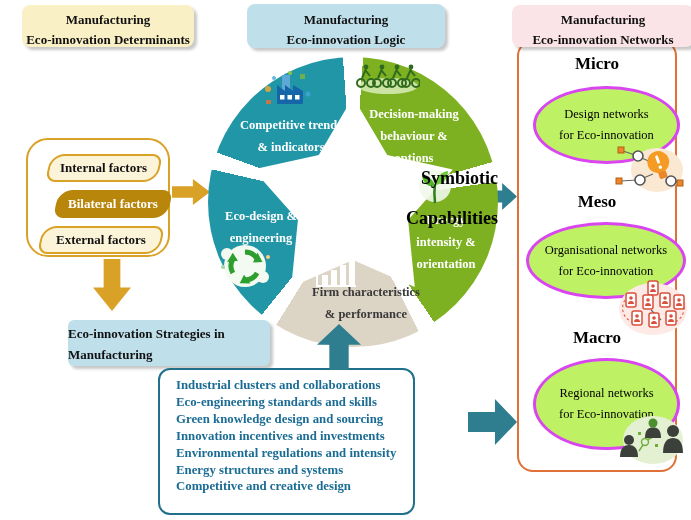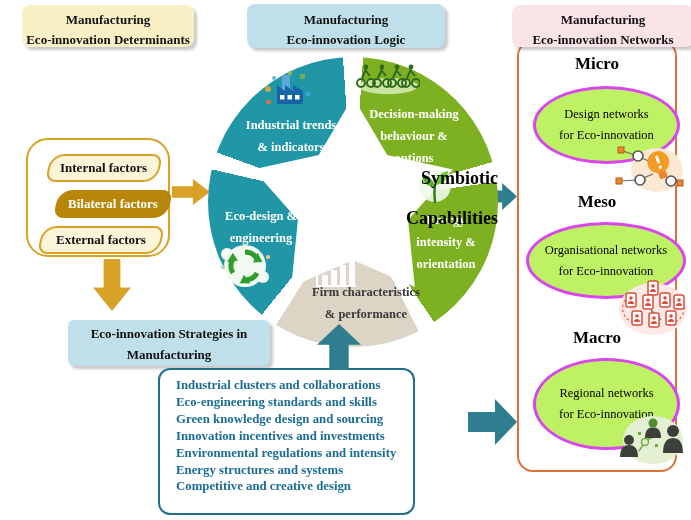--- a/index.html
+++ b/index.html
@@ -69,21 +69,21 @@
            font-weight:bold;font-size:18px;line-height:40px;color:#000;}
   .wicon{position:absolute;}
   .wi-factory{left:52px;top:12px;}
   .wi-cyclists{left:148px;top:2px;}
   .wi-seedling{left:210px;top:110px;}
   .wi-recycle{left:10px;top:182px;}
   .wi-chart{left:102px;top:192px;}
 
   
   .strat-hdr{position:absolute;left:60px;top:320px;width:202px;height:46px;background:#BFE0EB;
-             border-radius:6px;text-align:center;font-weight:bold;font-size:13px;line-height:1.6;
+             border-radius:6px;font-weight:bold;font-size:13px;line-height:1.6;
              color:#111;padding-top:4px;box-shadow:3px 3px 3px rgba(0,0,0,.22);}
   .strat-list{position:absolute;left:150px;top:368px;width:257px;height:147px;background:#fff;
               border:2px solid #20708C;border-radius:12px;padding:7px 10px 0 16px;z-index:3;}
   .strat-item{font-weight:bold;font-size:12.8px;line-height:16.9px;color:#1A6C94;white-space:nowrap;}
 
   
   .net-panel{position:absolute;left:509px;top:40px;width:160px;height:432px;
              border:2px solid #E07038;border-radius:16px;background:#fff;z-index:1;}
   .net-heading{position:absolute;width:100%;text-align:center;font-weight:bold;font-size:17px;color:#000;}
   .nh-micro{top:12px;}
@@ -329,21 +329,21 @@
         <rect x="12" y="26" width="6" height="10" fill="#fff"></rect>
         <rect x="21" y="21" width="6" height="15" fill="#fff"></rect>
         <rect x="30" y="16" width="6" height="20" fill="#fff"></rect>
         <rect x="39" y="11" width="6" height="25" fill="#fff"></rect>
         <path d="M9 19 C20 13 31 9 42 5" stroke="#fff" stroke-width="2" fill="none"></path>
         <polygon points="45,1 48,8 39,6" fill="#fff"></polygon>
       </svg>
     </div>
 
     <div class="wlabel wlabel-industrial">
-      <div>Industrial trends</div>
+      <div>Competitive trends</div>
       <div>&amp; indicators</div>
     </div>
     <div class="wlabel wlabel-decision">
       <div>Decision-making</div>
       <div>behaviour &amp;</div>
       <div>options</div>
     </div>
     <div class="wlabel wlabel-energy">
       <div>Energy</div>
       <div>intensity &amp;</div>

